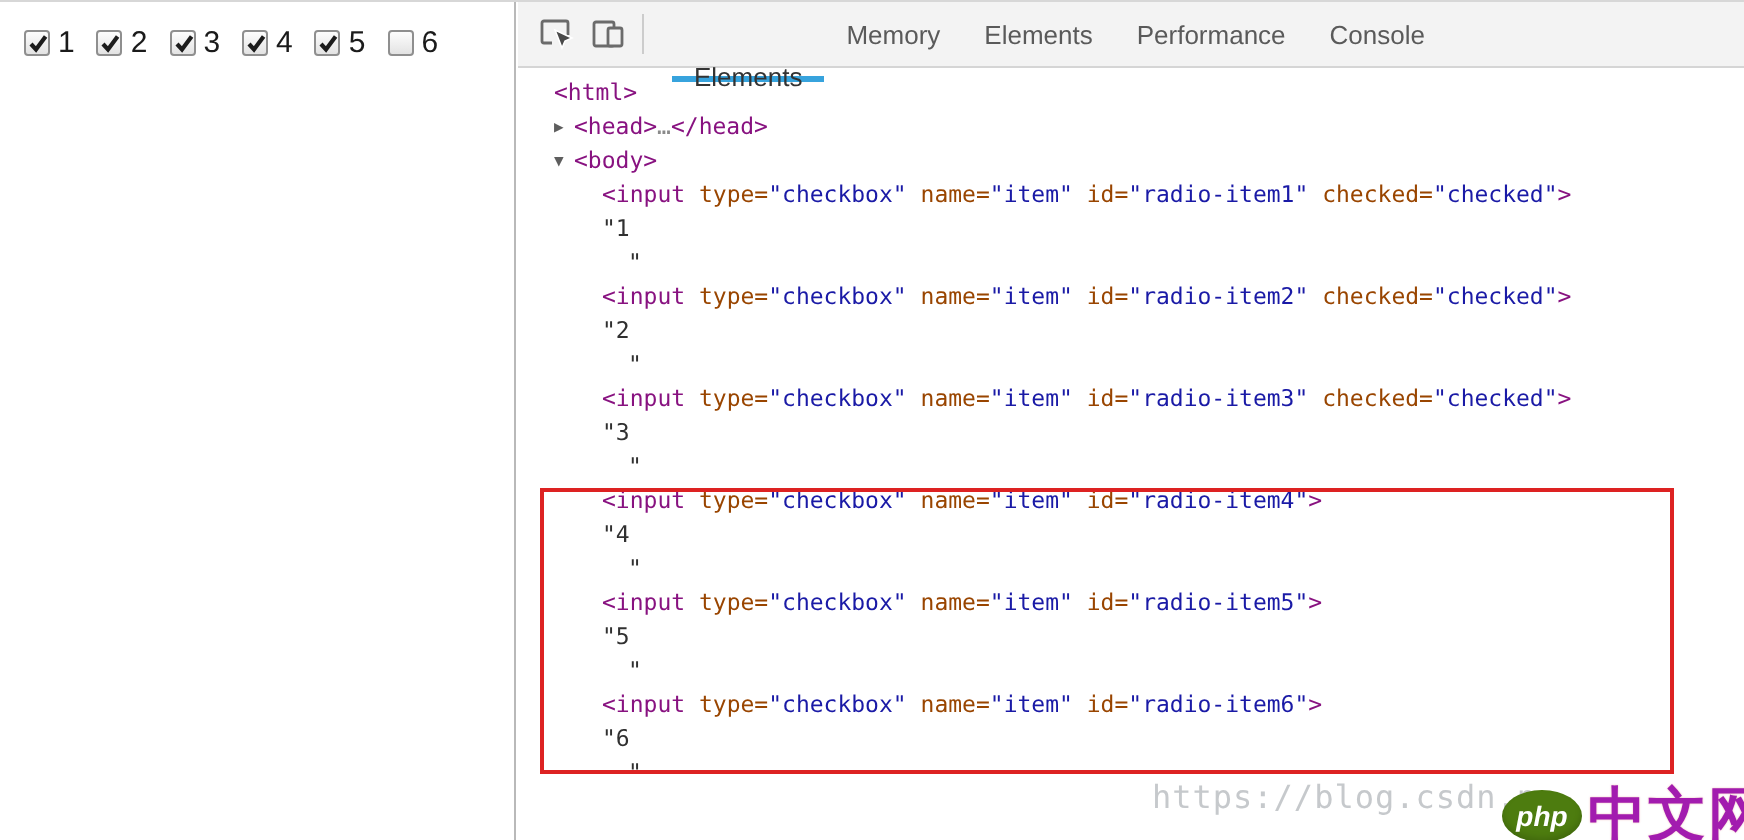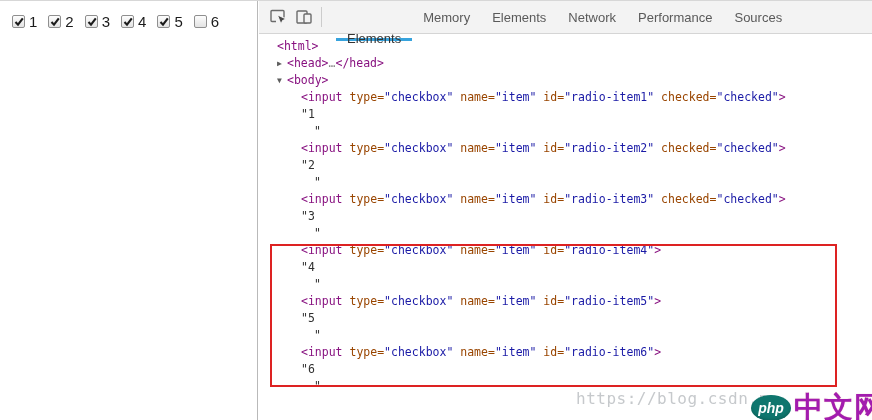--- a/index.html
+++ b/index.html
@@ -46,21 +46,21 @@
 
   
   .annotation { position:absolute; left:270px; top:243px; width:567px; height:143px;
                 border:2px solid #dd2222; pointer-events:none; }
 
   
   .watermark { position:absolute; left:0; top:386px; width:872px; height:34px; pointer-events:none; }
   .wm-url { position:absolute; left:576px; top:2px; font-family:"DejaVu Sans Mono", monospace;
             font-size:16px; letter-spacing:0.5px; color:#c6c9cc; }
   .wm-logo { position:absolute; left:751px; top:1px; display:flex; align-items:center; }
-  .wm-php { width:40px; height:26px; background:#0f766e; border-radius:50%;
+  .wm-php { width:40px; height:26px; background:#4d7c0f; border-radius:50%;
             display:flex; align-items:center; justify-content:center;
             color:#ffffff; font-weight:bold; font-style:italic; font-size:14px;
             box-shadow:inset 0 -2px 3px rgba(0,0,0,.15); }
   .wm-cn { margin-left:3px; font-size:29px; font-weight:bold; color:#a21caf; letter-spacing:1px;
            text-shadow:0 0 1px rgba(200,40,40,.35); white-space:nowrap; }
 </style>
 </head>
 <body>
 
 <div class="window">
@@ -129,23 +129,22 @@
             <rect x="2" y="3" width="10" height="12" rx="1" fill="none" stroke="#6b6b6b" stroke-width="1.4"></rect>
             <rect x="9" y="6" width="7" height="9" rx="1" fill="#f3f3f3" stroke="#6b6b6b" stroke-width="1.4"></rect>
           </svg>
         </div>
       </div>
       <div class="tool-sep"></div>
       <div class="tabs">
           <div class="tab active">Elements</div>
           <div class="tab">Memory</div>
           <div class="tab">Elements</div>
-          <div class="tab">Network</div>
           <div class="tab">Performance</div>
-          <div class="tab">Sources</div>
+          <div class="tab">Console</div>
         </div>
     </div>
 
     <div class="code">
         <div class="ln ind0"><span class="tk-tag">&lt;html&gt;</span></div>
         <div class="ln ind0"><span class="arrow">▶</span><span class="tk-tag">&lt;head&gt;</span><span class="tk-ellipsis">…</span><span class="tk-tag">&lt;/head&gt;</span></div>
         <div class="ln ind0"><span class="arrow">▼</span><span class="tk-tag">&lt;body&gt;</span></div>
         <div class="ln ind1"><span class="tk-tag">&lt;input</span><span class="tk-attr"> type=</span><span class="tk-val">"checkbox"</span><span class="tk-attr"> name=</span><span class="tk-val">"item"</span><span class="tk-attr"> id=</span><span class="tk-val">"radio-item1"</span><span class="tk-attr"> checked=</span><span class="tk-val">"checked"</span><span class="tk-tag">&gt;</span></div>
         <div class="ln ind1"><span class="tk-text">"1</span></div>
         <div class="ln ind2"><span class="tk-text">"</span></div>

